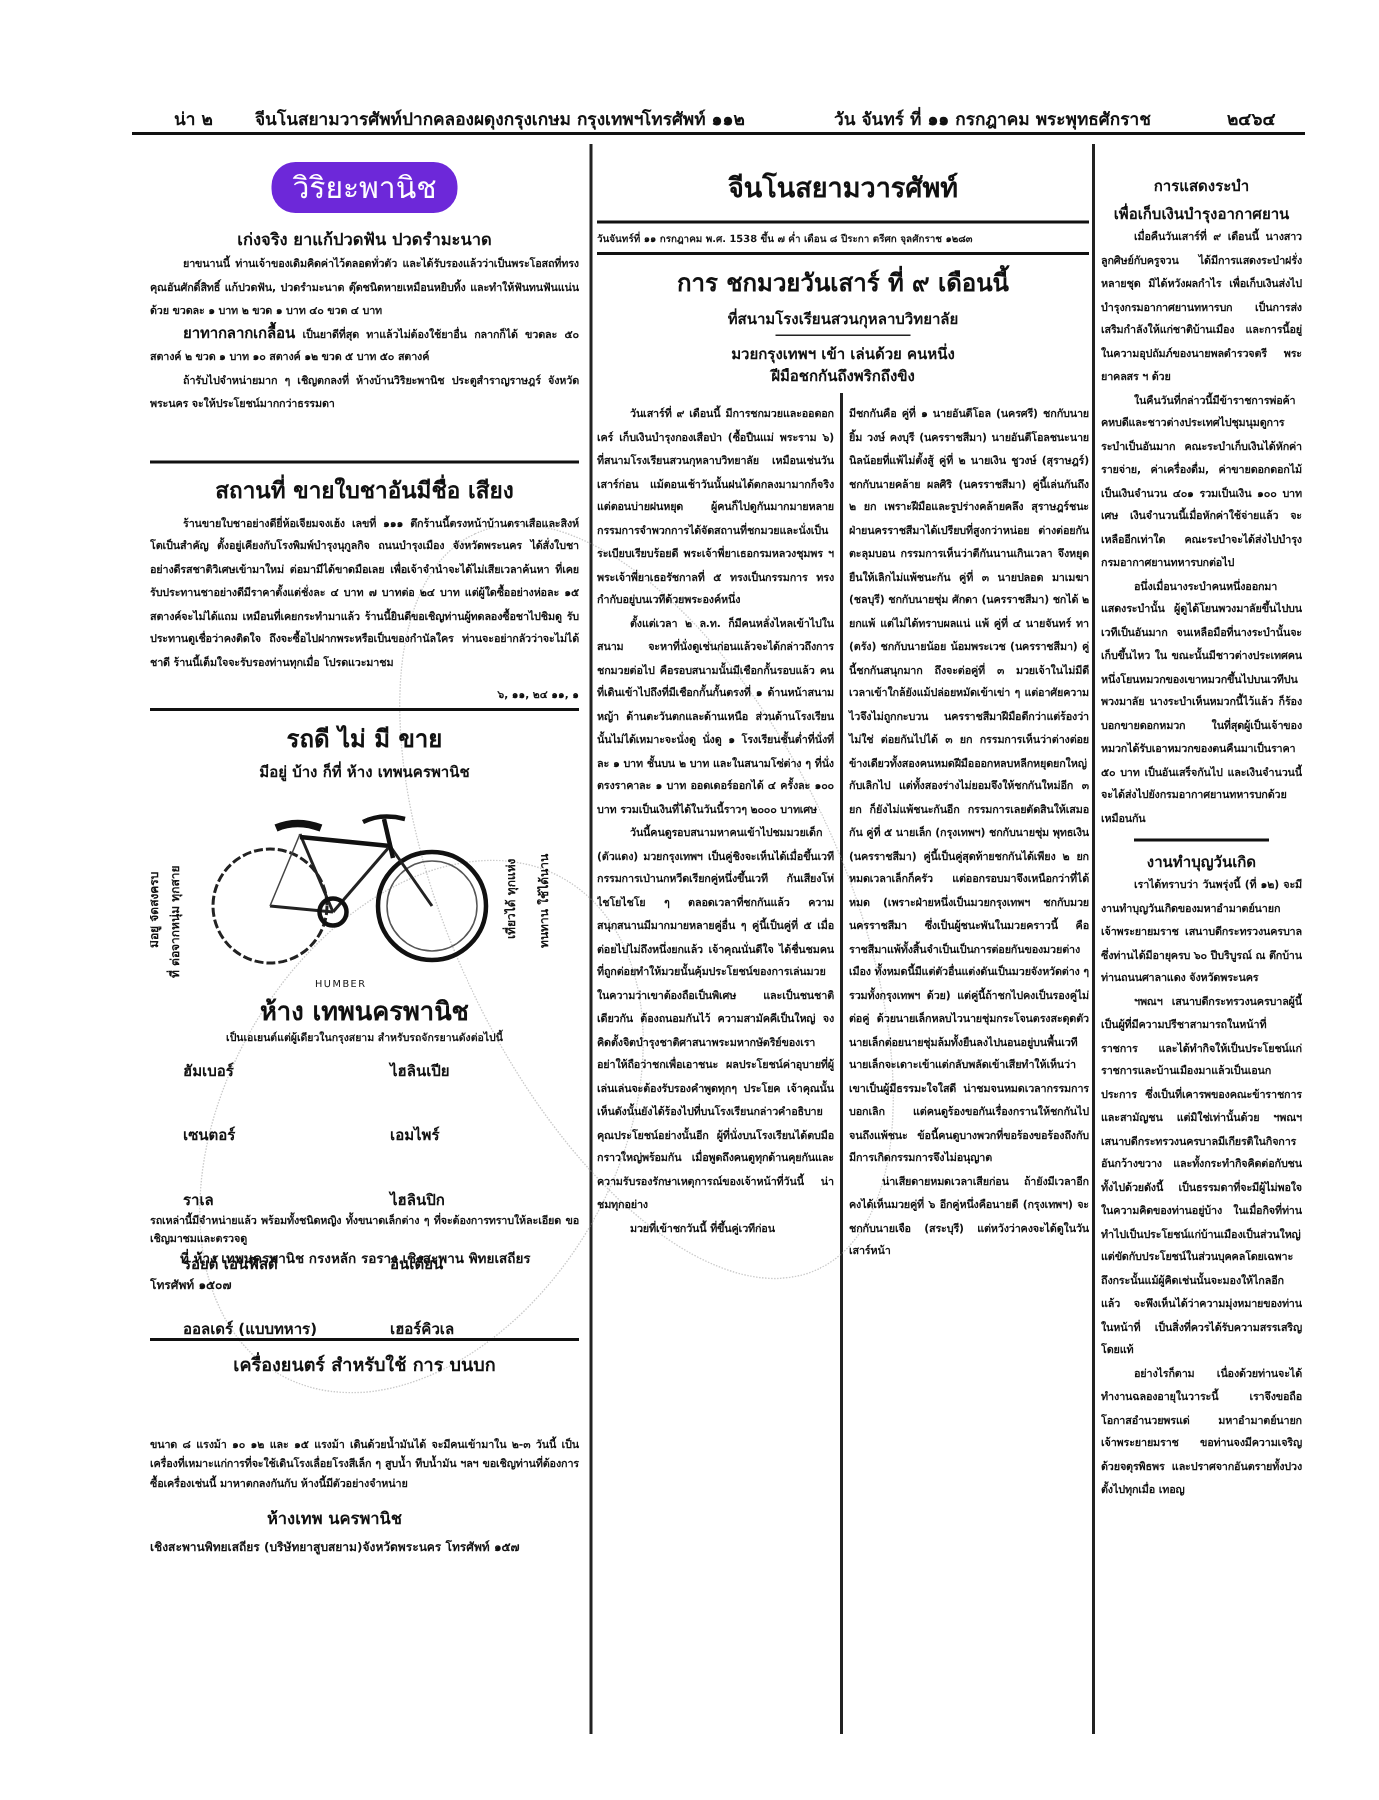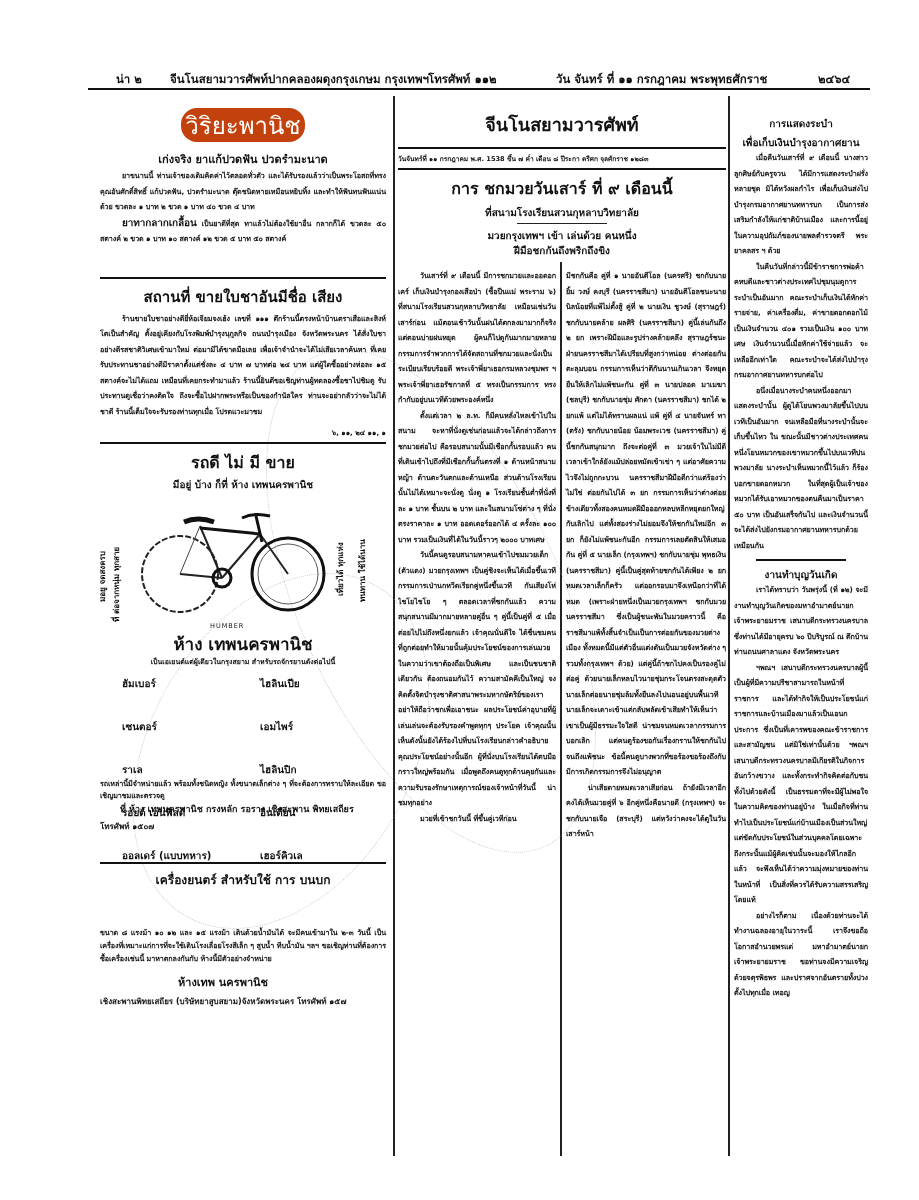--- a/index.html
+++ b/index.html
@@ -8,21 +8,21 @@
   .masthead{left:88px;top:66px;width:780px;height:22px;font-size:11.5px;font-weight:bold;white-space:nowrap;}
   .masthead span{position:absolute;top:4px;}
   .rule-top{left:88px;top:88px;width:782px;height:2px;background:#111;}
   .vline{width:1.5px;background:#222;}
   .col{position:absolute;overflow:hidden;}
   .para{font-size:7.2px;line-height:15.5px;text-align:justify;margin:0;font-weight:bold;letter-spacing:-0.1px;}
   .para.ind{text-indent:22px;}
   .h-big{font-weight:bold;text-align:center;}
   .rule{height:2px;background:#111;}
   .rule-thin{height:1px;background:#222;}
-  .banner{margin:0 auto;width:124px;height:34px;background:#c2410c;color:#fff;border-radius:16px;display:flex;align-items:center;justify-content:center;font-size:24px;font-family:"DejaVu Serif",serif;}
+  .banner{margin:0 auto;width:124px;height:34px;background:#6d28d9;color:#fff;border-radius:16px;display:flex;align-items:center;justify-content:center;font-size:20px;font-family:"DejaVu Serif",serif;}
   .pairs{display:grid;grid-template-columns:110px 120px;row-gap:8px;column-gap:10px;padding-left:22px;font-size:10px;font-weight:bold;gap:28px;}
   .speckle{position:absolute;border-radius:50%;border:1px dotted #999;opacity:.5;pointer-events:none;}
   .vert{position:absolute;writing-mode:vertical-rl;transform:rotate(180deg);font-size:8px;font-weight:bold;}
 </style>
 </head>
 <body>
 
 <div class="abs masthead">
   <span style="left:28px">น่า ๒</span>
   <span style="left:82px">จีนโนสยามวารศัพท์</span>
@@ -40,20 +40,21 @@
 <div class="speckle" style="left:300px;top:330px;width:260px;height:540px;transform:rotate(-25deg);"></div>
 <div class="speckle" style="left:150px;top:560px;width:260px;height:380px;transform:rotate(30deg);"></div>
 
 <div class="col" style="left:100px;top:108px;width:286px;height:1060px;">
 
   <div>
     <div class="banner">วิริยะพานิช</div>
     <div class="h-big" style="font-size:11px;margin-top:8px;">เก่งจริง ยาแก้ปวดฟัน ปวดรำมะนาด</div>
     <p class="para ind">ยาขนานนี้ ท่านเจ้าของเดิมคิดค่าไว้ตลอดทั่วตัว และได้รับรองแล้วว่าเป็นพระโอสถที่ทรงคุณอันศักดิ์สิทธิ์ แก้ปวดฟัน, ปวดรำมะนาด ตุ๊ดชนิดหายเหมือนหยิบทิ้ง และทำให้ฟันทนฟันแน่นด้วย ขวดละ ๑ บาท ๒ ขวด ๑ บาท ๔๐ ขวด ๔ บาท</p>
     <p class="para ind"><span style="font-size:10px;">ยาทากลากเกลื้อน</span> <span>เป็นยาดีที่สุด ทาแล้วไม่ต้องใช้ยาอื่น กลากก็ได้ ขวดละ ๕๐ สตางค์ ๒ ขวด ๑ บาท ๑๐ สตางค์ ๑๒ ขวด ๕ บาท ๕๐ สตางค์</span></p>
+    <p class="para ind">ถ้ารับไปจำหน่ายมาก ๆ เชิญตกลงที่ ห้างบ้านวิริยะพานิช ประตูสำราญราษฎร์ จังหวัดพระนคร จะให้ประโยชน์มากกว่าธรรมดา</p>
   </div>
 
   <div class="rule" style="margin-top:30px;"></div>
 
   <div>
     <div class="h-big" style="font-size:15px;margin:6px 0 2px;">สถานที่ ขายใบชาอันมีชื่อ เสียง</div>
     <p class="para ind">ร้านขายใบชาอย่างดียี่ห้อเจียมจงเฮ้ง เลขที่ ๑๑๑ ตึกร้านนี้ตรงหน้าบ้านตราเสือและสิงห์โตเป็นสำคัญ ตั้งอยู่เคียงกับโรงพิมพ์บำรุงนุกูลกิจ ถนนบำรุงเมือง จังหวัดพระนคร ได้สั่งใบชาอย่างดีรสชาติวิเศษเข้ามาใหม่ ต่อมามีได้ขาดมือเลย เพื่อเจ้าจำนำจะได้ไม่เสียเวลาค้นหา ที่เคยรับประทานชาอย่างดีมีราคาตั้งแต่ชั่งละ ๔ บาท ๗ บาทต่อ ๒๔ บาท แต่ผู้ใดซื้ออย่างห่อละ ๑๕ สตางค์จะไม่ได้แถม เหมือนที่เคยกระทำมาแล้ว ร้านนี้ยินดีขอเชิญท่านผู้ทดลองซื้อชาไปชิมดู รับประทานดูเชื่อว่าคงติดใจ ถึงจะซื้อไปฝากพระหรือเป็นของกำนัลใคร ท่านจะอย่ากลัวว่าจะไม่ได้ชาดี ร้านนี้เต็มใจจะรับรองท่านทุกเมื่อ โปรดแวะมาชม</p>
     <div style="text-align:right;font-size:7px;margin-top:8px;font-weight:bold;">๖, ๑๑, ๒๔ ๑๑, ๑</div>
   </div>
 

